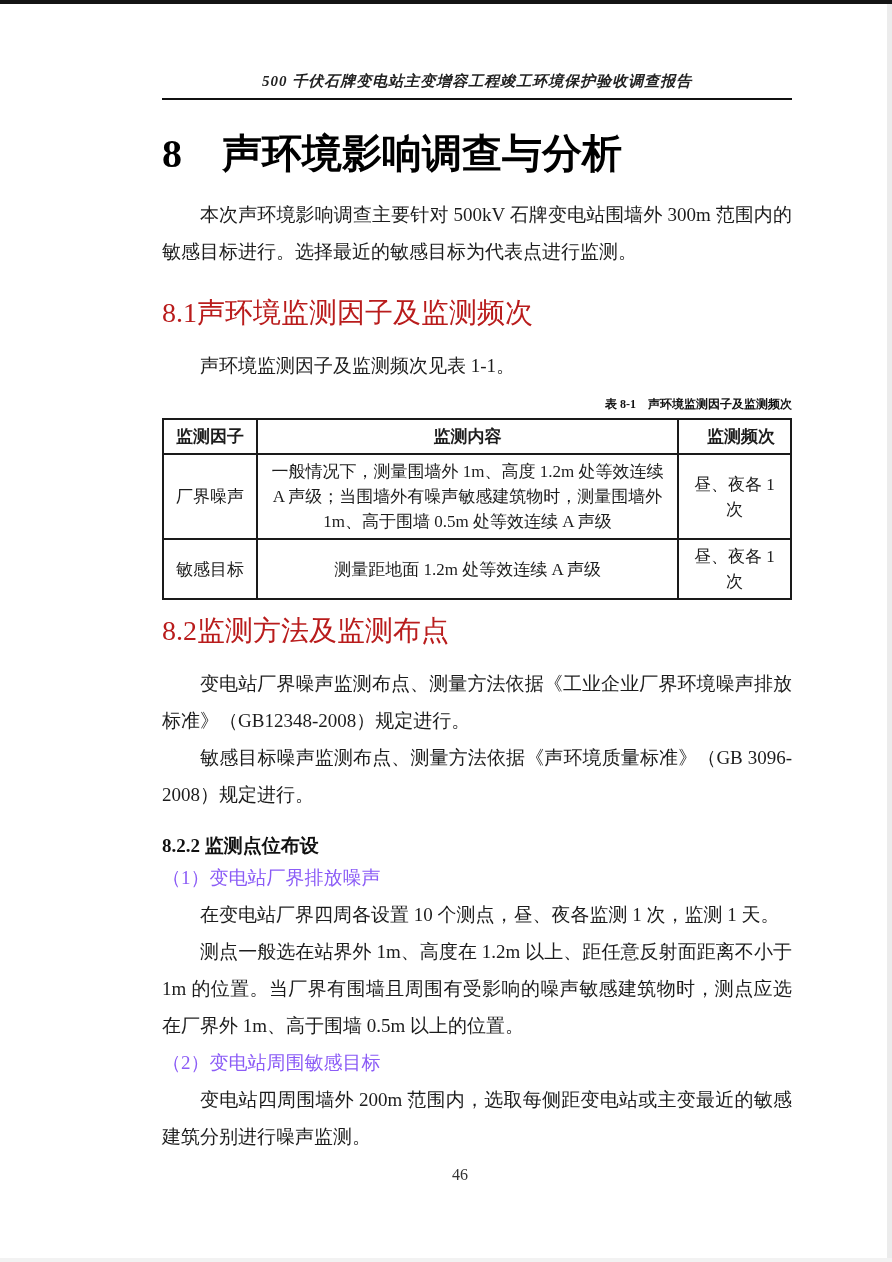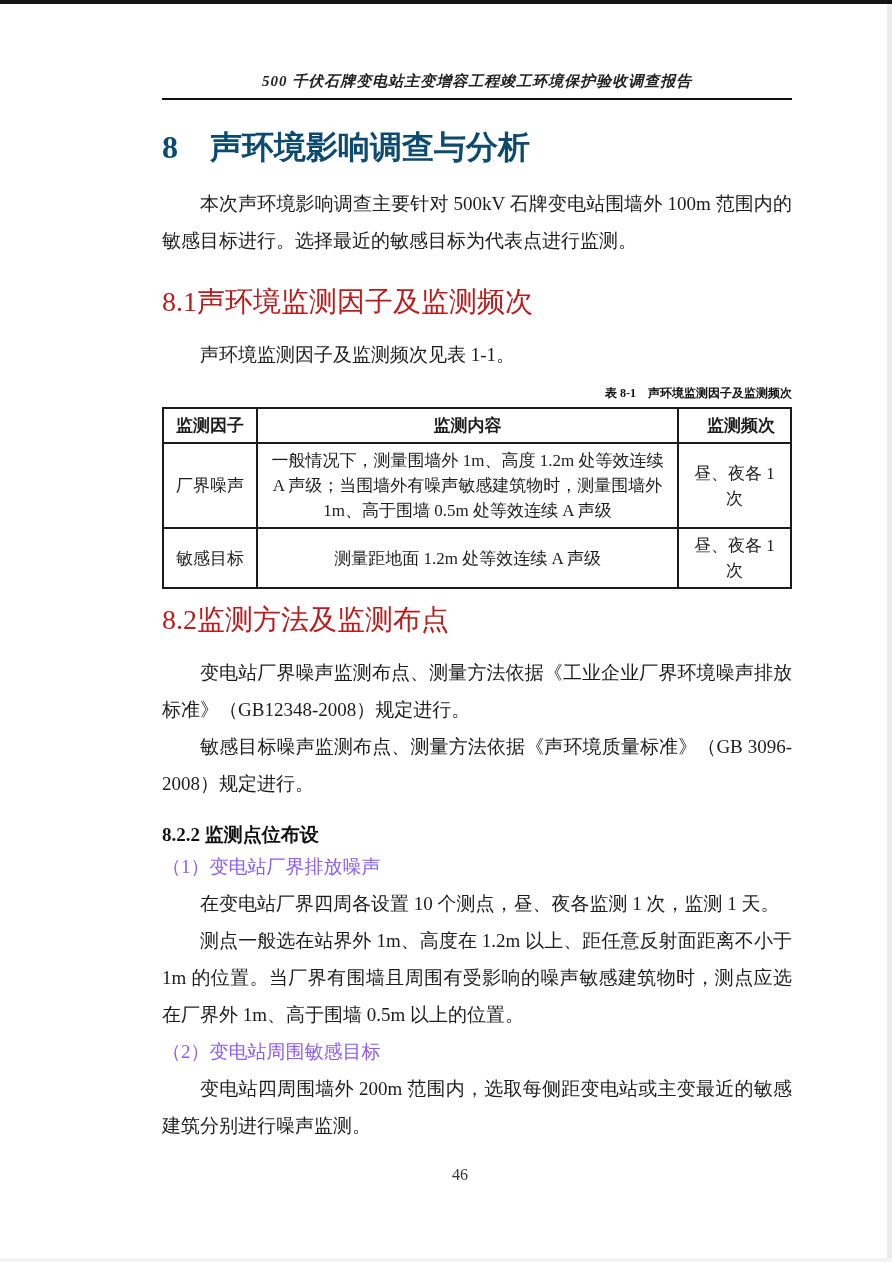--- a/index.html
+++ b/index.html
@@ -44,23 +44,23 @@
     color: #222;
   }
   .header-rule {
     margin-top: 7px;
     border: none;
     border-top: 2px solid #111;
     height: 0;
   }
   .h1 {
     margin-top: 26px;
-    font-size: 32px;
+    font-size: 40px;
     font-weight: bold;
-    color: #0c4a6e;
+    color: #000000;
   }
   .para {
     font-size: 19px;
     line-height: 37px;
     text-align: justify;
     text-indent: 2em;
     color: #1c1c1c;
   }
   .para.mt { margin-top: 15px; }
   .h2 {
@@ -129,21 +129,21 @@
 <div class="scan-edge-right"></div>
 <div class="scan-edge-bottom"></div>
 
 <div class="content">
 
   <div class="page-header">500 千伏石牌变电站主变增容工程竣工环境保护验收调查报告</div>
   <hr class="header-rule">
 
   <div class="h1">8　声环境影响调查与分析</div>
 
-  <p class="para mt">本次声环境影响调查主要针对 500kV 石牌变电站围墙外 100m 范围内的敏感目标进行。选择最近的敏感目标为代表点进行监测。</p>
+  <p class="para mt">本次声环境影响调查主要针对 500kV 石牌变电站围墙外 300m 范围内的敏感目标进行。选择最近的敏感目标为代表点进行监测。</p>
 
   <div class="h2 s81">8.1声环境监测因子及监测频次</div>
 
   <p class="para mt">声环境监测因子及监测频次见表 1-1。</p>
 
   <div class="table-caption">表 8-1　声环境监测因子及监测频次</div>
 
   <table class="noise-table">
     <thead>
       <tr>

